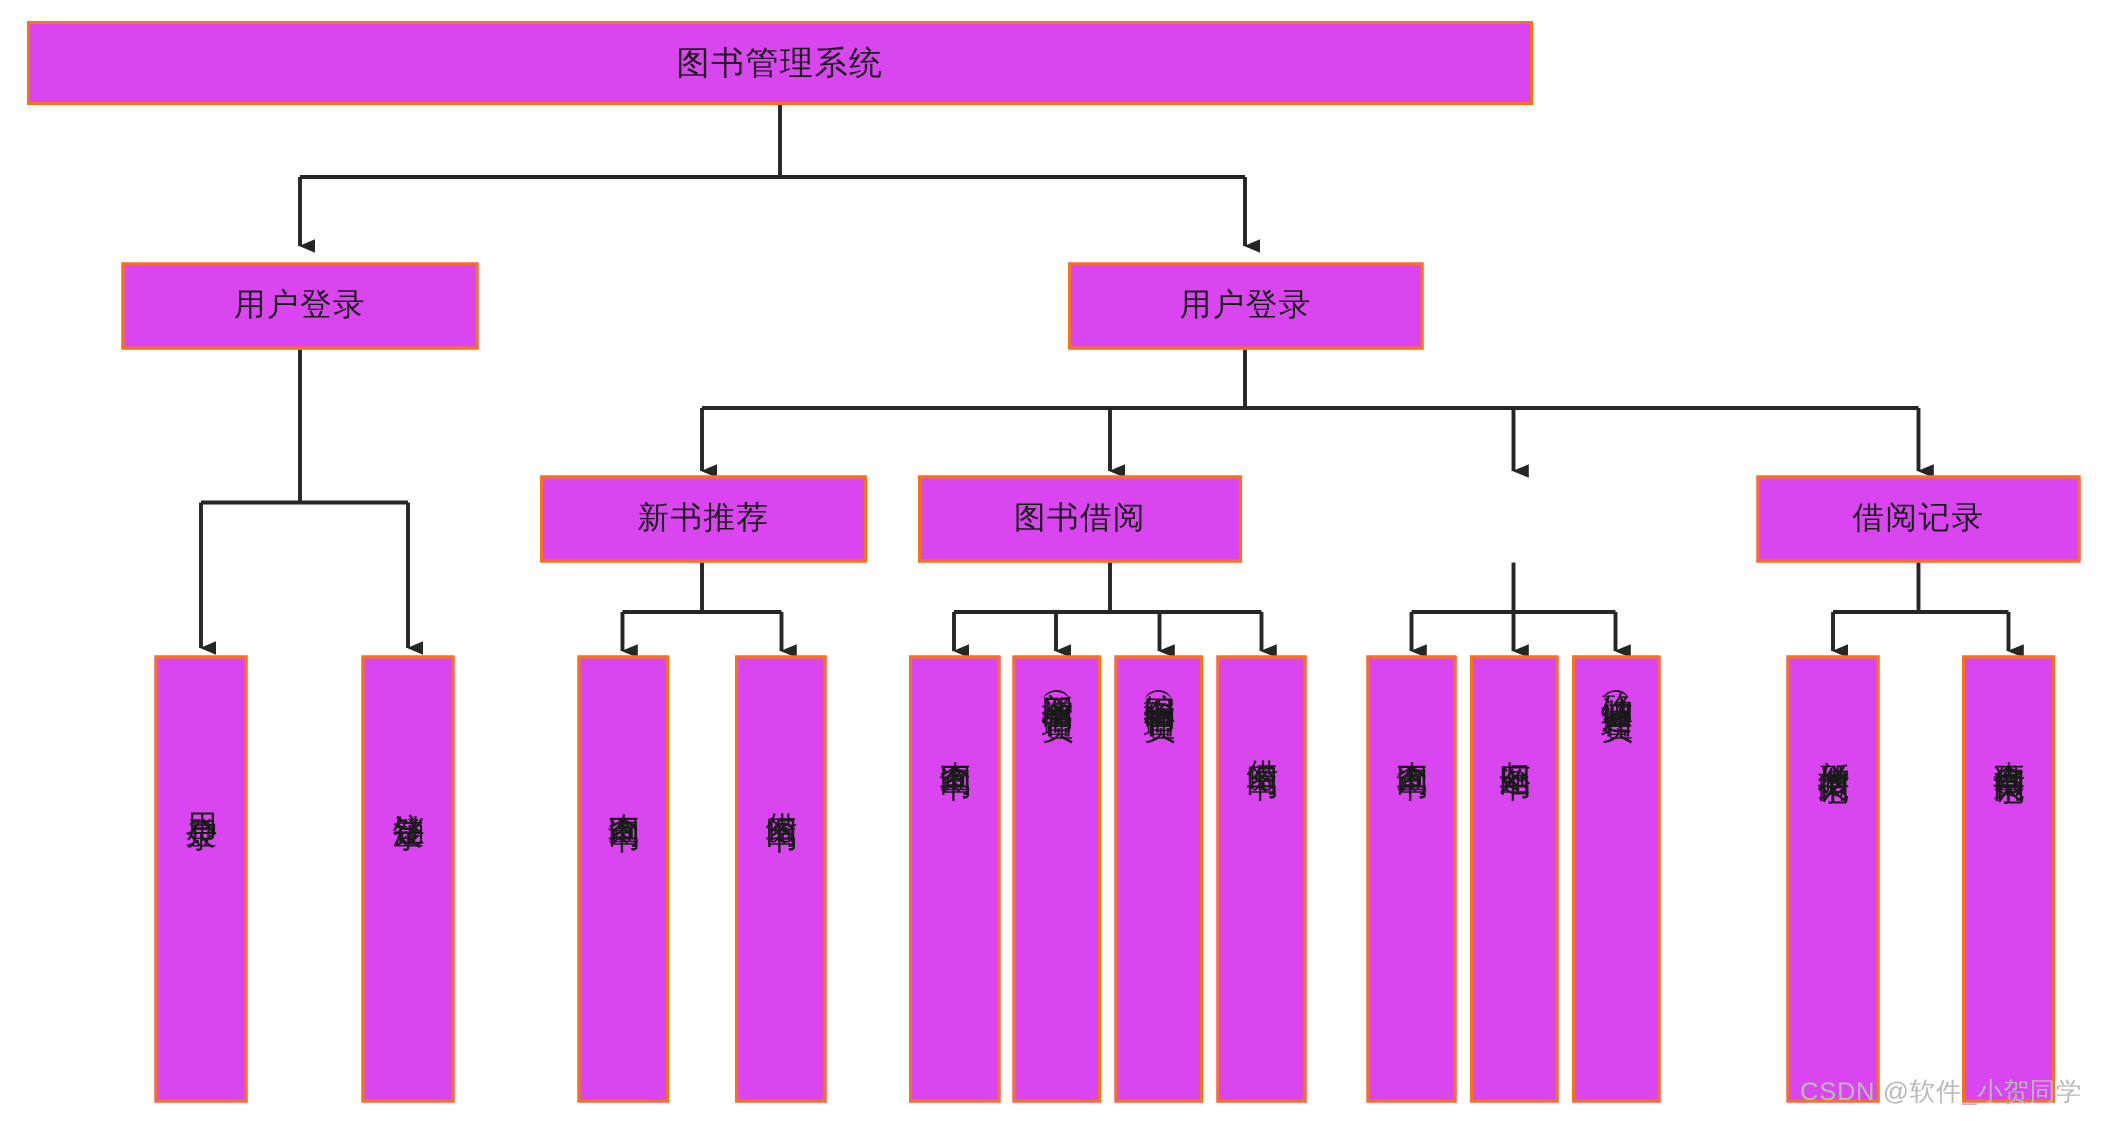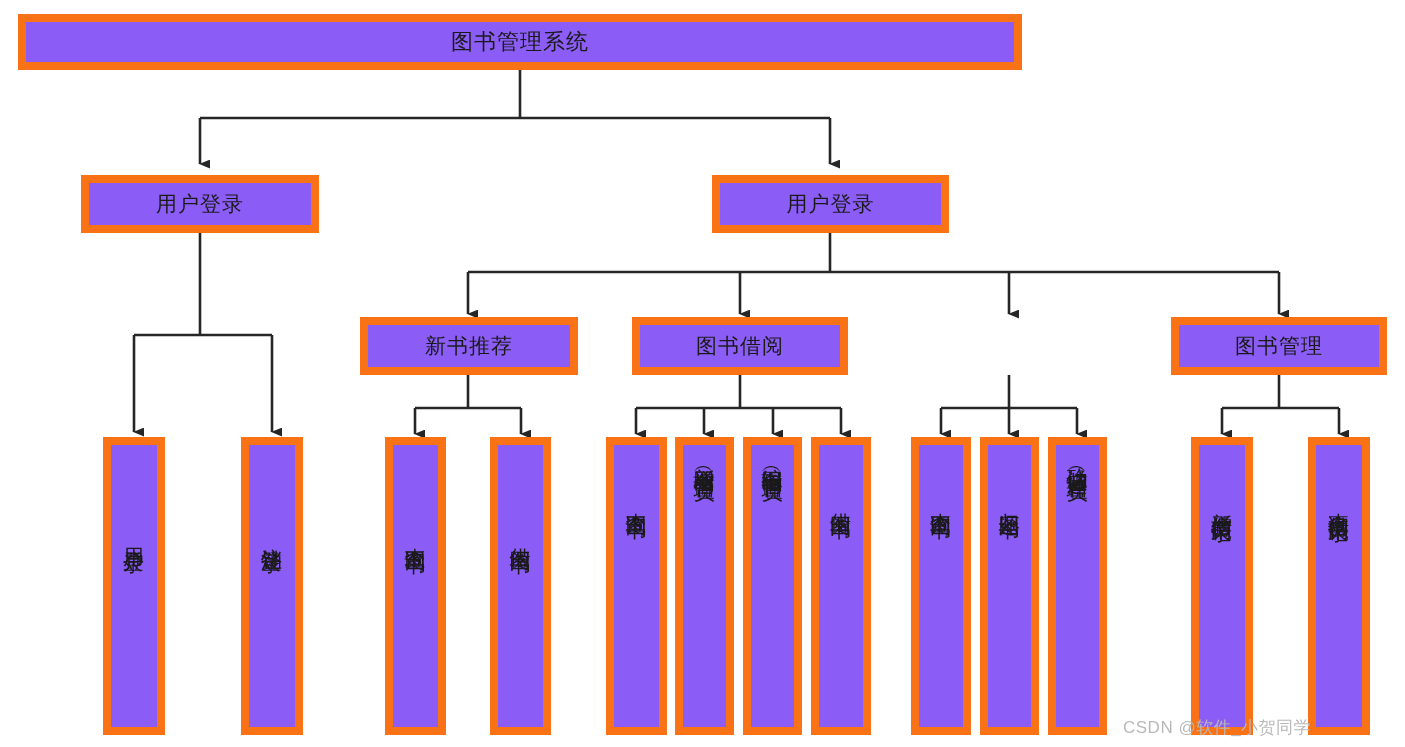--- a/index.html
+++ b/index.html
@@ -23,22 +23,22 @@
     position: absolute;
     left: 0;
     top: 0;
     width: 1405px;
     height: 747px;
     pointer-events: none;
   }
   .node {
     position: absolute;
     box-sizing: border-box;
-    border: 8px solid #f97316;
-    background: #8b5cf6;
+    border: 2px solid #f97316;
+    background: #d946ef;
     display: flex;
     align-items: center;
     justify-content: center;
     text-align: left;
     line-height: 1.16;
   }
   .node-label {
     display: block;
     white-space: pre-line;
   }
@@ -142,25 +142,25 @@
   <div class="node horiz" style="left:81px; top:175px; width:238px; height:58px;">
     <span class="node-label">用户登录</span>
   </div>
   <div class="node horiz" style="left:712px; top:175px; width:237px; height:58px;">
     <span class="node-label">用户登录</span>
   </div>
 
   <div class="node horiz" style="left:360px; top:317px; width:218px; height:58px;">
     <span class="node-label">新书推荐</span>
   </div>
-  <div class="node horiz" style="left:632px; top:317px; width:216px; height:58px;">
+  <div class="node horiz" style="left:612px; top:317px; width:216px; height:58px;">
     <span class="node-label">图书借阅</span>
   </div>
   <div class="node horiz" style="left:1171px; top:317px; width:216px; height:58px;">
-    <span class="node-label">图书管理</span>
+    <span class="node-label">借阅记录</span>
   </div>
 
   <div class="node vert mid" style="left:103px; top:437px; width:62px; height:298px;">
     <span class="node-label">用户登录</span>
   </div>
   <div class="node vert mid" style="left:241px; top:437px; width:62px; height:298px;">
     <span class="node-label">注销登录</span>
   </div>
 
   <div class="node vert mid" style="left:385px; top:437px; width:61px; height:298px;">
@@ -193,15 +193,15 @@
     <span class="node-label">确认归还（管理员）</span>
   </div>
 
   <div class="node vert mid2" style="left:1191px; top:437px; width:62px; height:298px;">
     <span class="node-label">新增借阅记录</span>
   </div>
   <div class="node vert mid2" style="left:1308px; top:437px; width:62px; height:298px;">
     <span class="node-label">查询借阅记录</span>
   </div>
 
-  <div class="watermark" style="left:1123px; top:716px;">CSDN @软件_小贺同学</div>
+  <div class="watermark" style="left:1200px; top:716px;">CSDN @软件_小贺同学</div>
 
 </div>
 
 </body></html>

